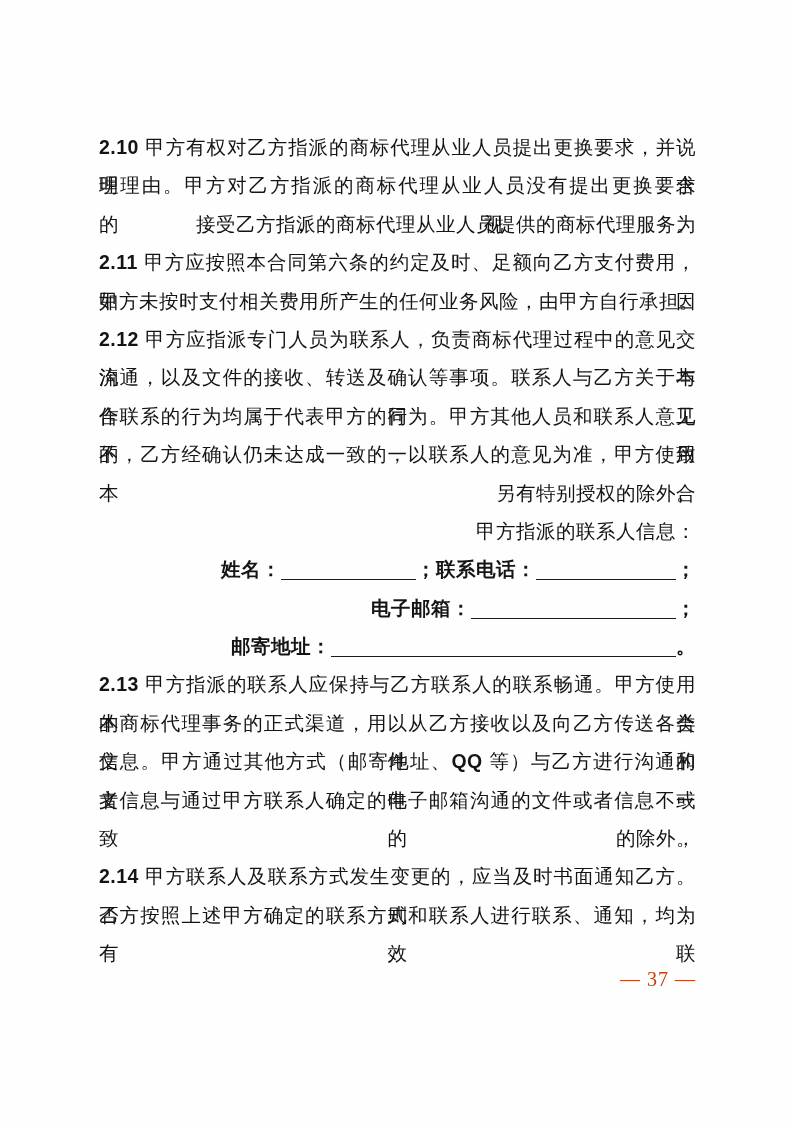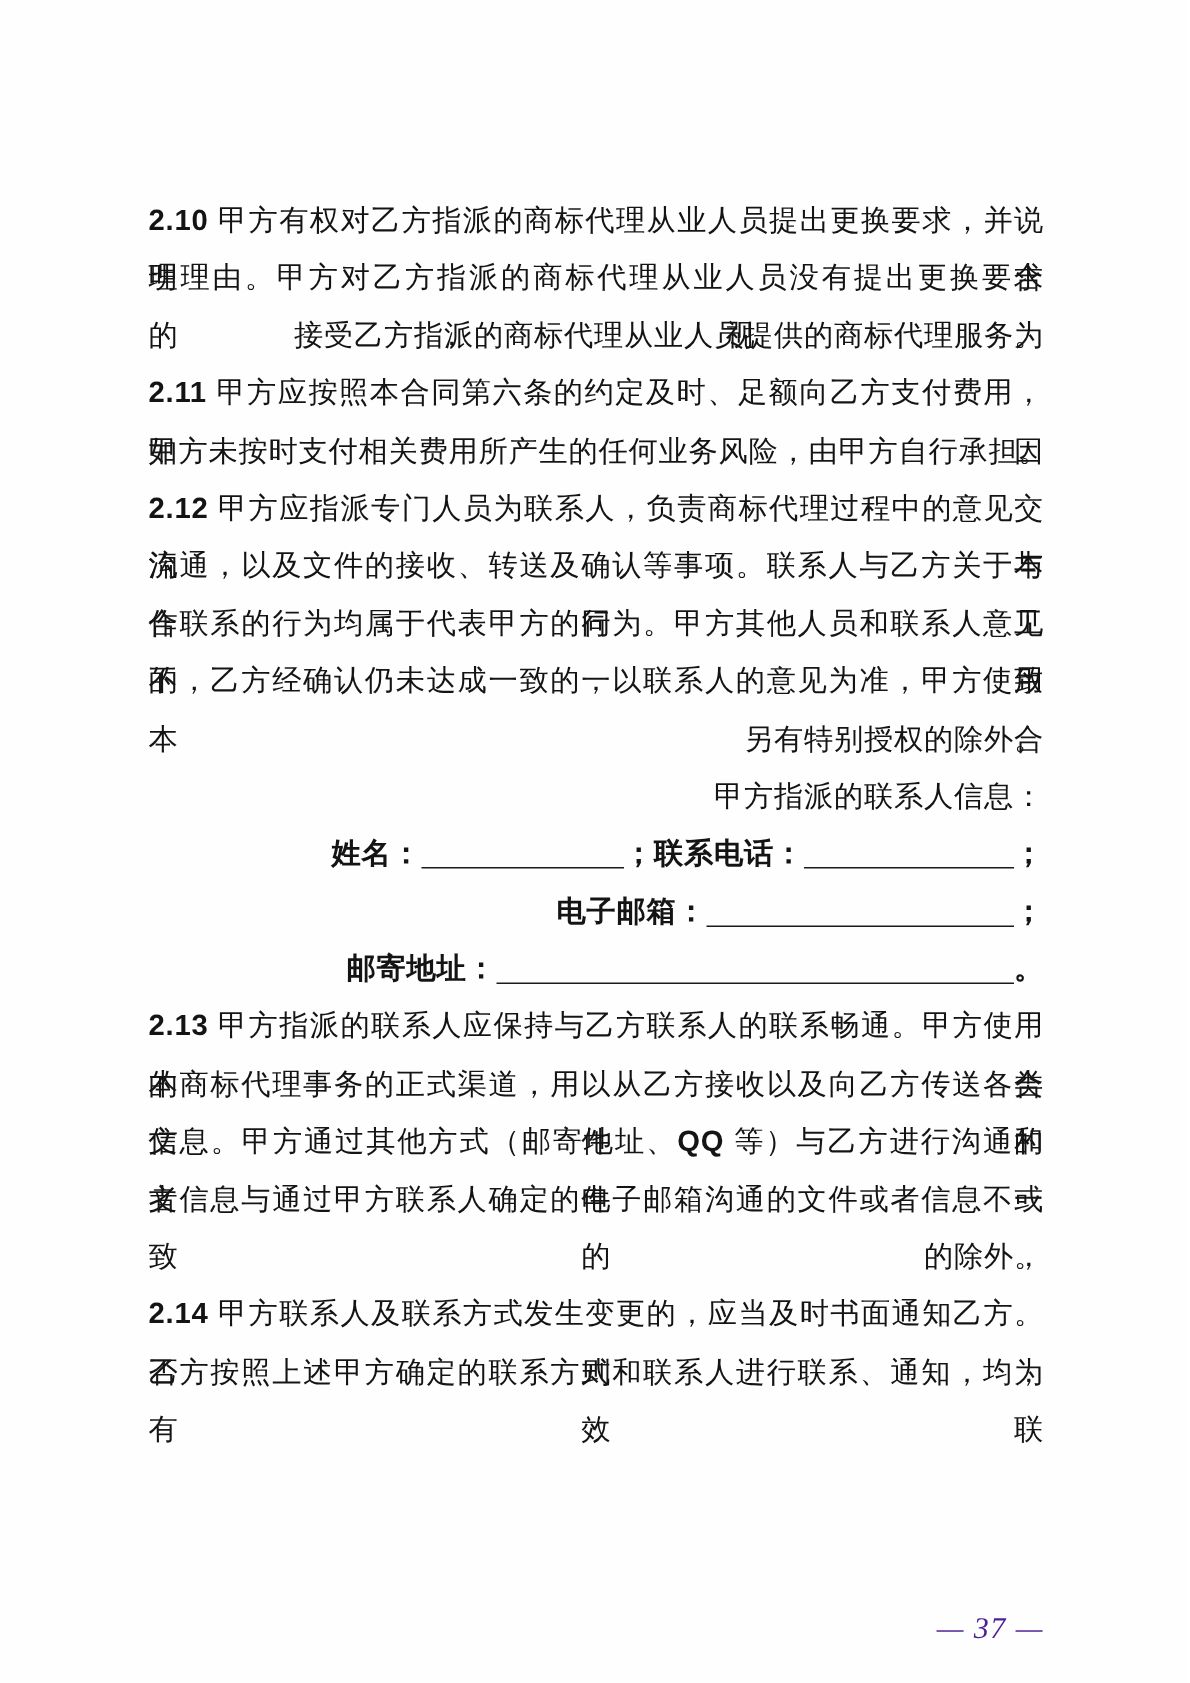--- a/index.html
+++ b/index.html
@@ -45,26 +45,25 @@
   }
   .blank {
     display: inline-block;
     height: 1em;
     border-bottom: 1.6px solid #1a1a1a;
     vertical-align: -4px;
   }
   .page-number {
     position: absolute;
     right: 97px;
-    top: 1075px;
+    top: 968px;
     font-family: "Liberation Serif", serif;
     font-size: 20px;
-    color: #4c1d95;
+    color: #c2410c;
     letter-spacing: 1px;
-    font-style: italic;
   }
 </style>
 </head>
 <body>
 
 <div class="page">
   <div class="content">
       <p class="line justify"><span class="bold">2.10</span><span> 甲方有权对乙方指派的商标代理从业人员提出更换要求，并说明合</span></p>
       <p class="line justify"><span>理理由。甲方对乙方指派的商标代理从业人员没有提出更换要求的，视为</span></p>
       <p class="line"><span>接受乙方指派的商标代理从业人员提供的商标代理服务。</span></p>

